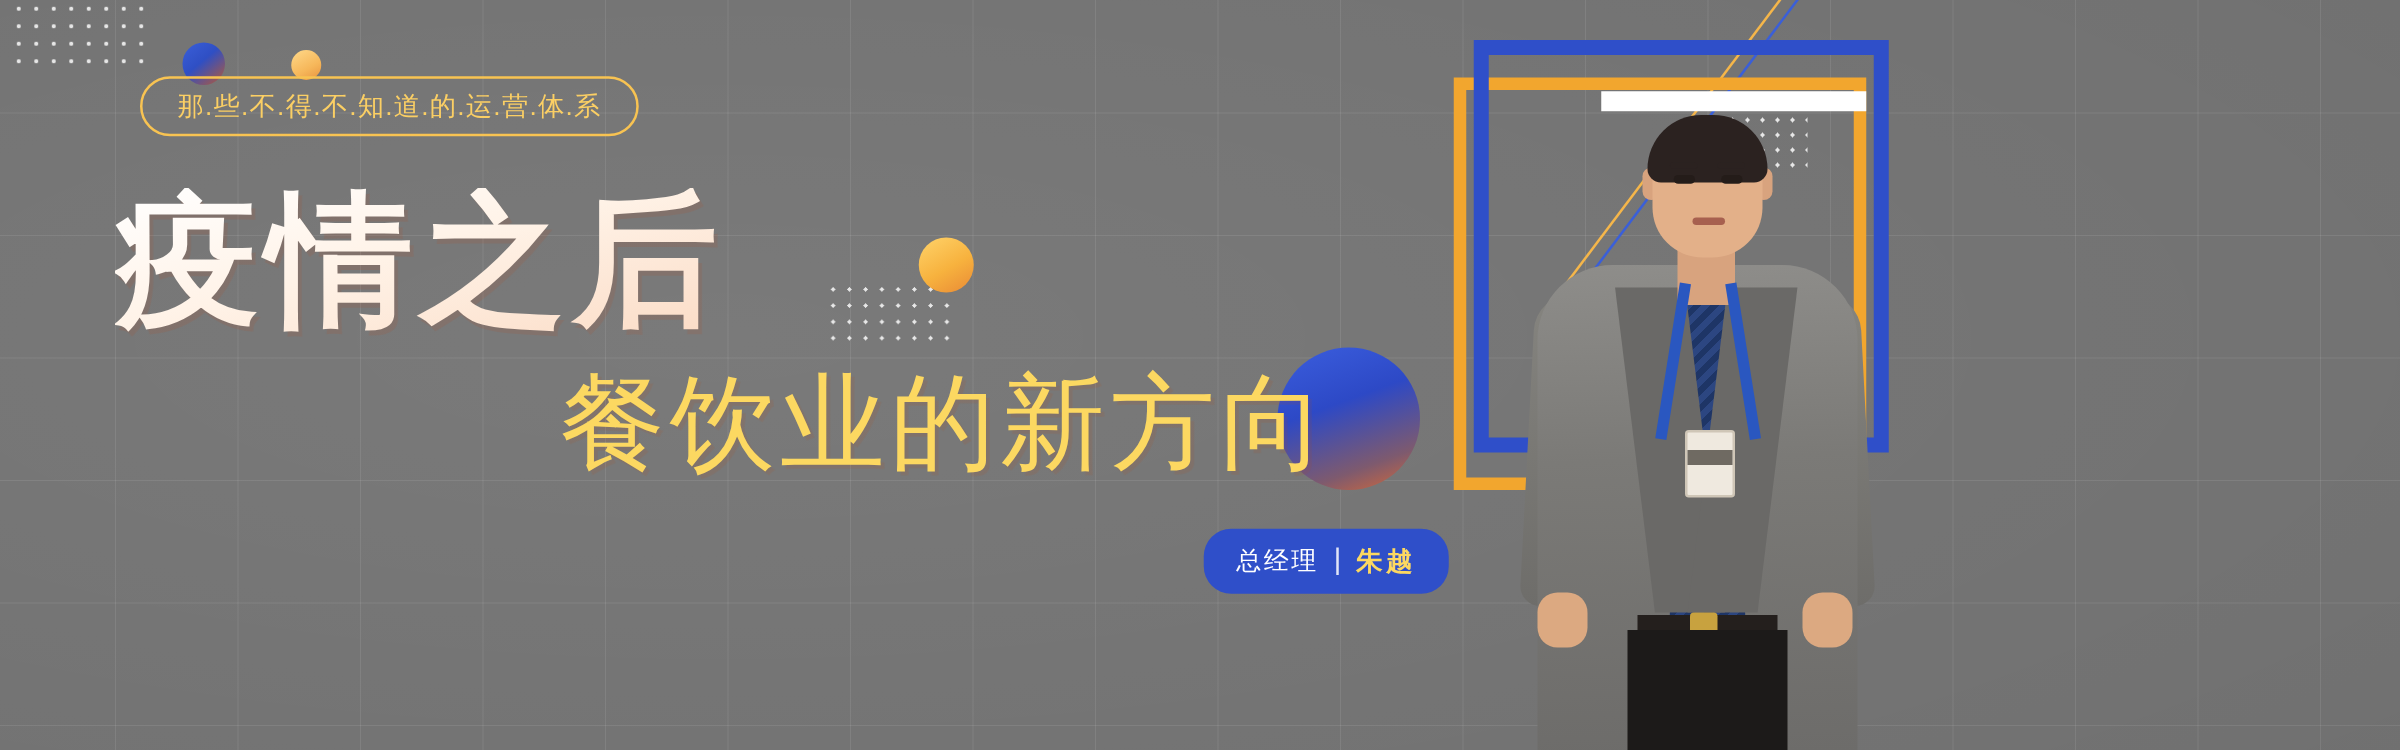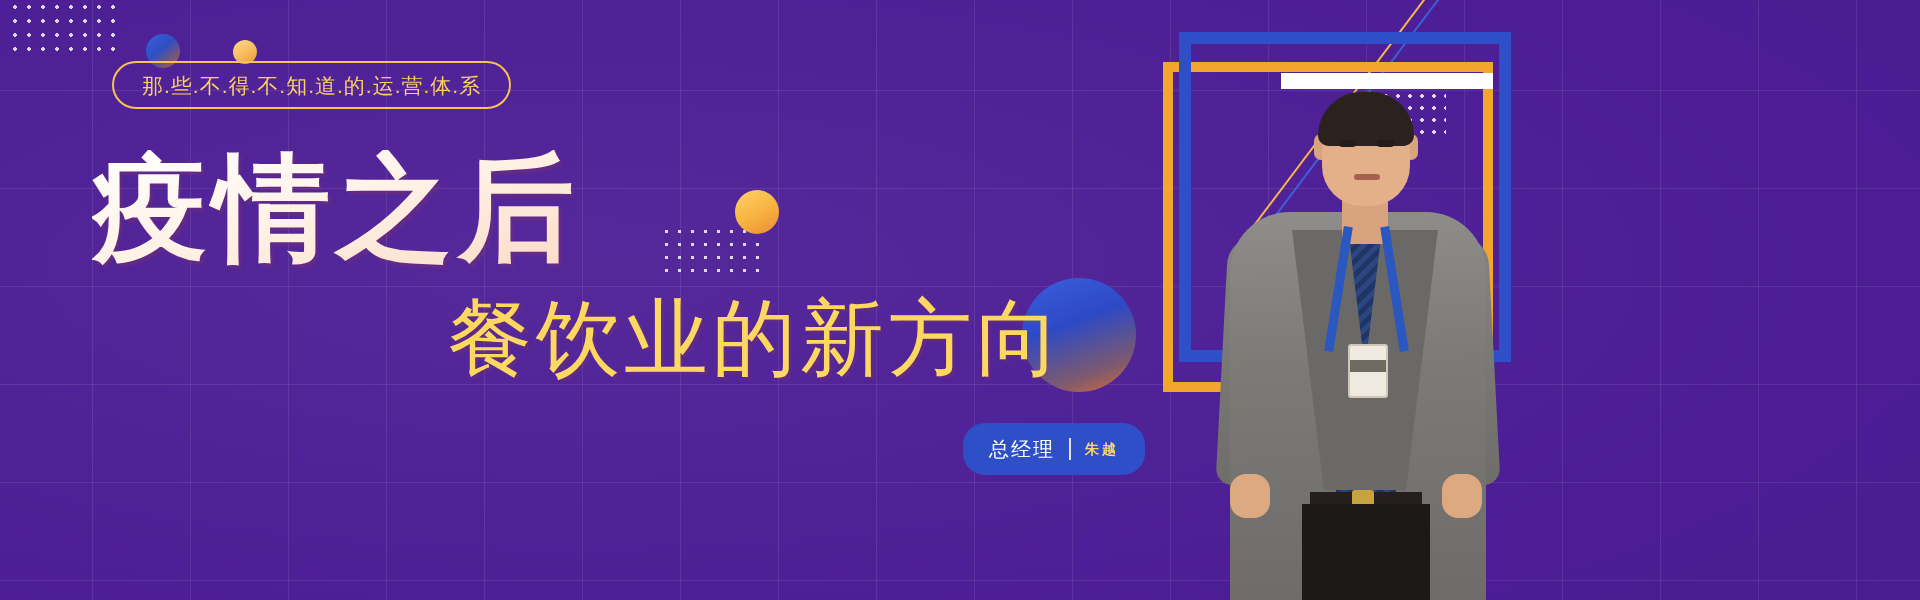--- a/index.html
+++ b/index.html
@@ -3,21 +3,21 @@
 <meta charset="utf-8">
 <style>
   html,body{margin:0;padding:0;}
   body{
     width:1920px;height:600px;overflow:hidden;
     font-family:"Liberation Sans","DejaVu Sans",sans-serif;
     background:#f06524;
   }
   #banner{
     position:relative;width:1920px;height:600px;overflow:hidden;
-    background:#4c1d95;
+    background:#737373;
   }
   
   .grid{
     position:absolute;inset:0;
     background-image:
       linear-gradient(to right, rgba(255,255,255,.085) 1px, transparent 1px),
       linear-gradient(to bottom, rgba(255,255,255,.085) 1px, transparent 1px);
     background-size:98px 98px;
     background-position:-6px -8px;
     pointer-events:none;
@@ -192,21 +192,21 @@
     background:#2f4fc9;border-radius:22px;
     display:flex;align-items:center;padding:0 26px;box-sizing:border-box;
   }
   #speaker-badge .role{
     color:#ffffff;font-size:20px;letter-spacing:2px;line-height:1;padding-right:14px;
   }
   #speaker-badge .divider{
     width:2px;height:22px;background:#ffffff;opacity:.85;
   }
   #speaker-badge .name{
-    color:#fcd861;font-size:14px;font-weight:700;letter-spacing:3px;
+    color:#fcd861;font-size:21px;font-weight:700;letter-spacing:3px;
     line-height:1;padding-left:14px;
   }
 </style>
 </head>
 <body>
 
 <div id="banner">
 
   <div class="grid"></div>
   <div class="vign"></div>

